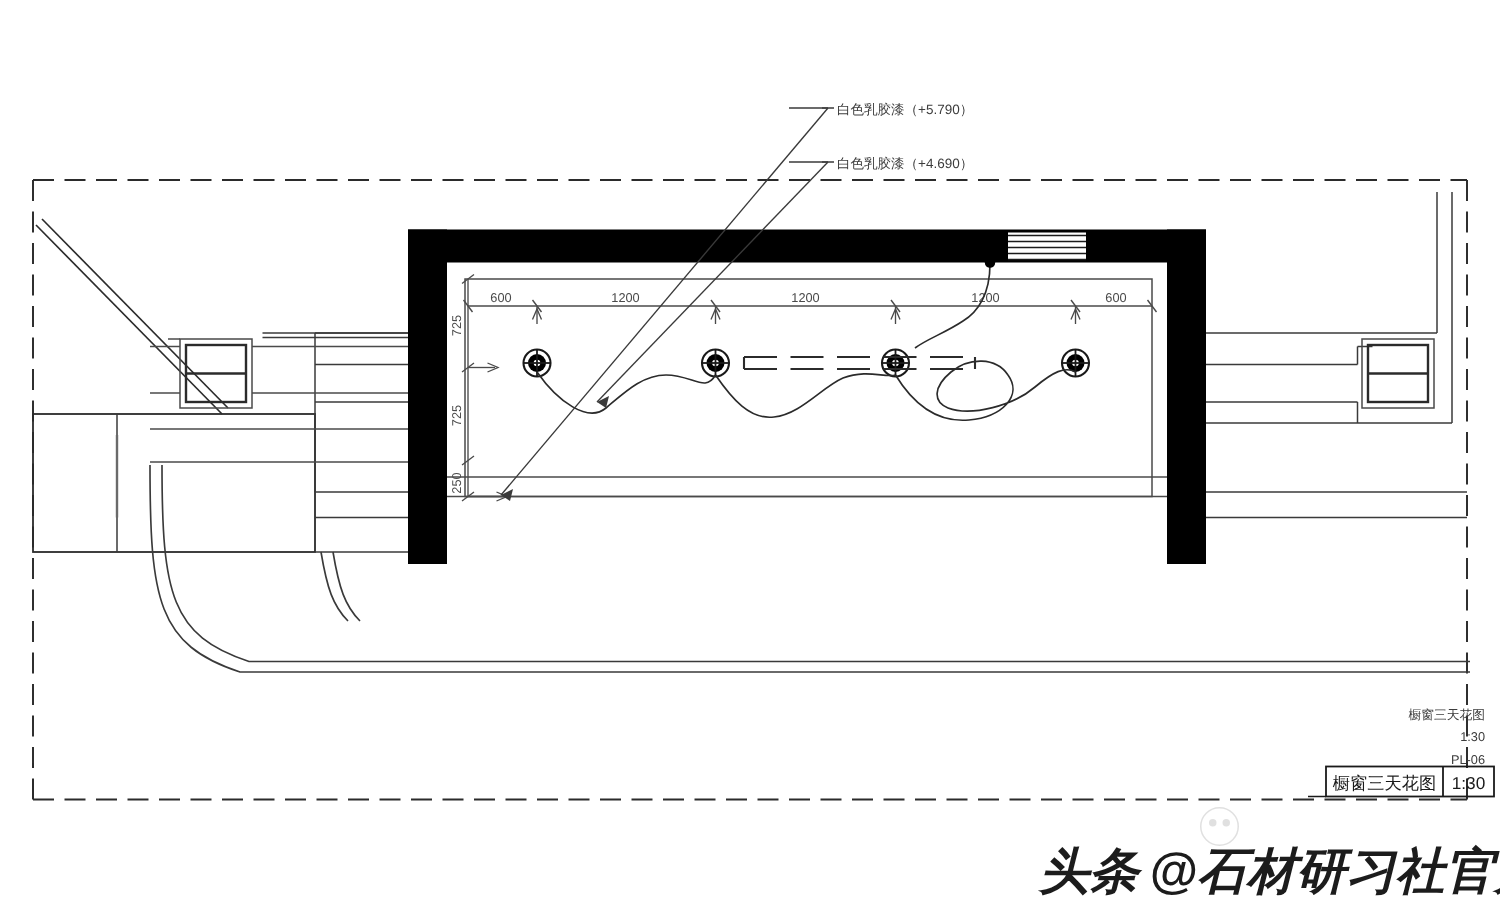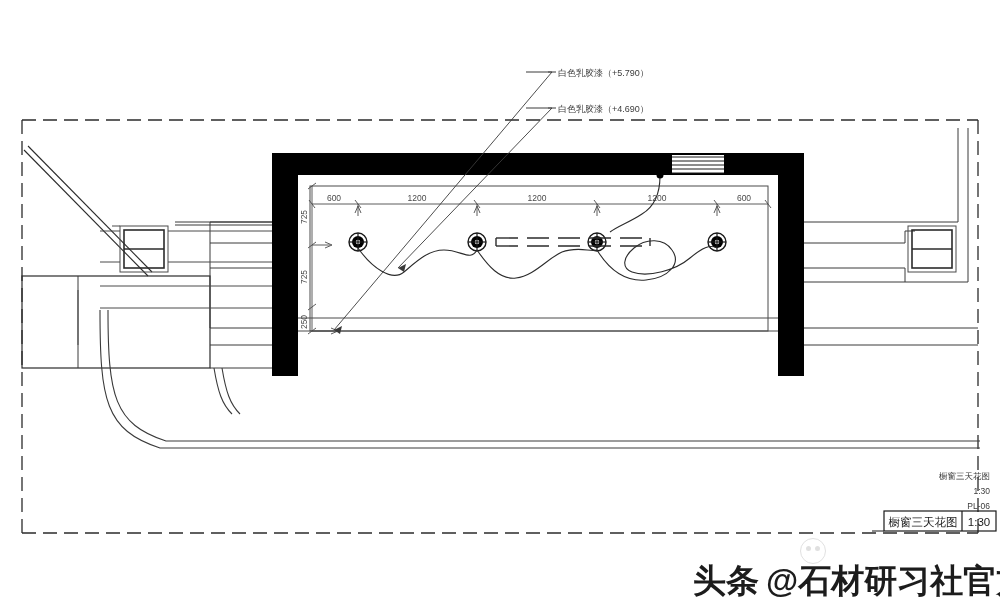--- a/index.html
+++ b/index.html
@@ -58,20 +58,21 @@
     pointer-events: none;
   }
   #watermark-main .wm-label {
     font-family: "Liberation Sans", sans-serif;
     font-size: 33px;
     font-weight: bold;
     color: #1c1c1c;
     letter-spacing: 0px;
     white-space: nowrap;
     line-height: 1;
+    font-style: italic;
   }
   #watermark-ghost {
     position: absolute;
     left: 800px;
     top: 528px;
     width: 200px;
     height: 46px;
     display: flex;
     align-items: center;
     gap: 6px;

